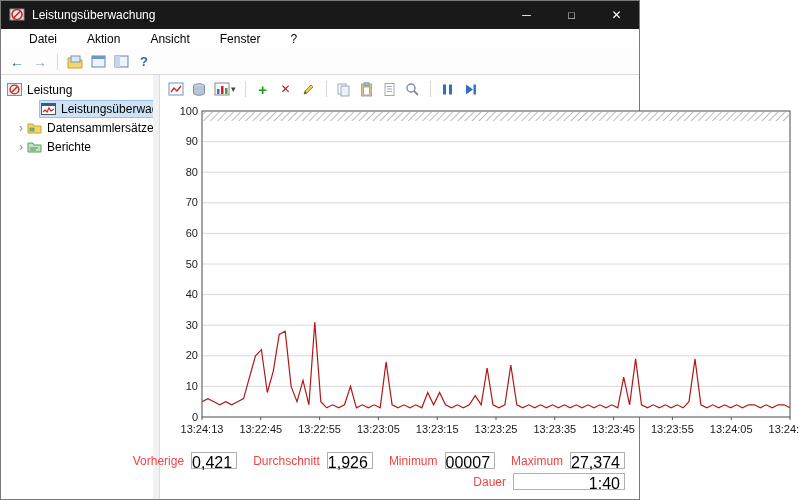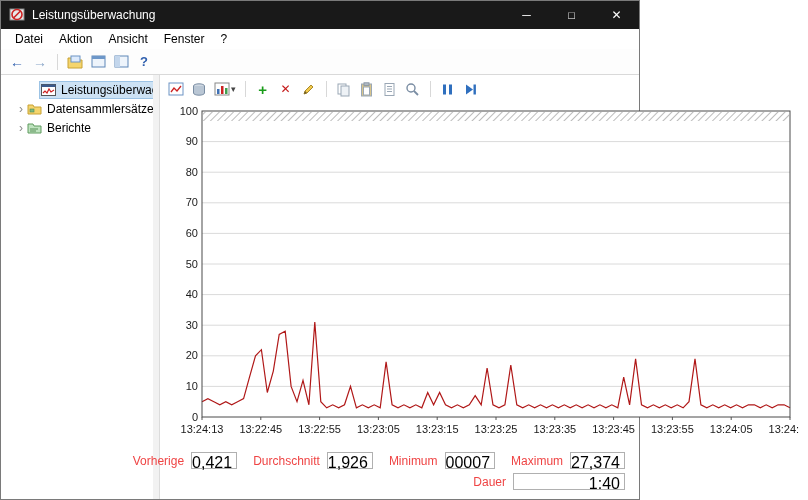--- a/index.html
+++ b/index.html
@@ -12,21 +12,21 @@
   .titlebar { height:28px; background:#191919; color:#fff; display:flex; align-items:center; flex:none; }
   .app-icon { width:16px; height:16px; margin-left:8px; flex:none; }
   .title-text { margin-left:7px; font-size:12px; }
   .win-controls { margin-left:auto; display:flex; height:100%; }
   .winbtn { width:45px; height:100%; background:transparent; border:none; color:#fff;
     font-size:12px; font-family:inherit; cursor:default; }
   .winbtn.max { font-size:11px; }
 
   
   .menubar { height:20px; background:#fff; display:flex; align-items:center; padding-left:6px; flex:none; }
-  .menu-item { padding:2px 8px; color:#000; }
+  .menu-item { padding:2px 8px; color:#000;margin-left:14px; }
 
   
   .navbar { height:26px; background:#fdfdfd; border-bottom:1px solid #d9d9d9; display:flex;
     align-items:center; padding-left:6px; gap:3px; flex:none; }
   .nav-arrow { width:20px; text-align:center; font-size:14px; font-weight:bold; }
   .nav-back { color:#2f5fae; }
   .nav-fwd { color:#8aa6c8; }
   .tsep { width:1px; height:16px; background:#d8d8d8; margin:0 4px; }
   .nav-ic { width:20px; height:20px; display:flex; align-items:center; justify-content:center; }
   .help-glyph { color:#2f5fae; font-weight:bold; font-size:13px; }
@@ -112,20 +112,30 @@
         <rect x="1" y="1" width="13" height="11" fill="#eef4fb" stroke="#5f87b8"></rect>
         <rect x="1" y="1" width="5" height="11" fill="#c3d6ec"></rect>
       </svg>
     </span>
     <span class="nav-ic help-glyph">?</span>
   </div>
 
   <div class="content">
 
     <div class="tree">
+      <div class="trow" style="padding-left:6px;">
+        <span class="ticon">
+          <svg width="15" height="13" viewBox="0 0 15 13">
+            <rect x="0.5" y="0.5" width="14" height="12" fill="#efefef" stroke="#8a8a8a"></rect>
+            <circle cx="7.5" cy="6.5" r="4.4" fill="none" stroke="#c22" stroke-width="1.4"></circle>
+            <line x1="4.5" y1="9.5" x2="10.5" y2="3.5" stroke="#c22" stroke-width="1.4"></line>
+          </svg>
+        </span>
+        <span>Leistung</span>
+      </div>
 
 
       <div class="trow" style="padding-left:38px;">
         <span class="sel-box">
           <span class="ticon">
             <svg width="15" height="12" viewBox="0 0 15 12">
               <rect x="0.5" y="0.5" width="14" height="11" fill="#fff" stroke="#555"></rect>
               <rect x="0.5" y="0.5" width="14" height="2.5" fill="#3a5a8c"></rect>
               <polyline points="2,9 4,7 6,9 8,5 10,8 13,6" fill="none" stroke="#c22" stroke-width="1.2"></polyline>
             </svg>

